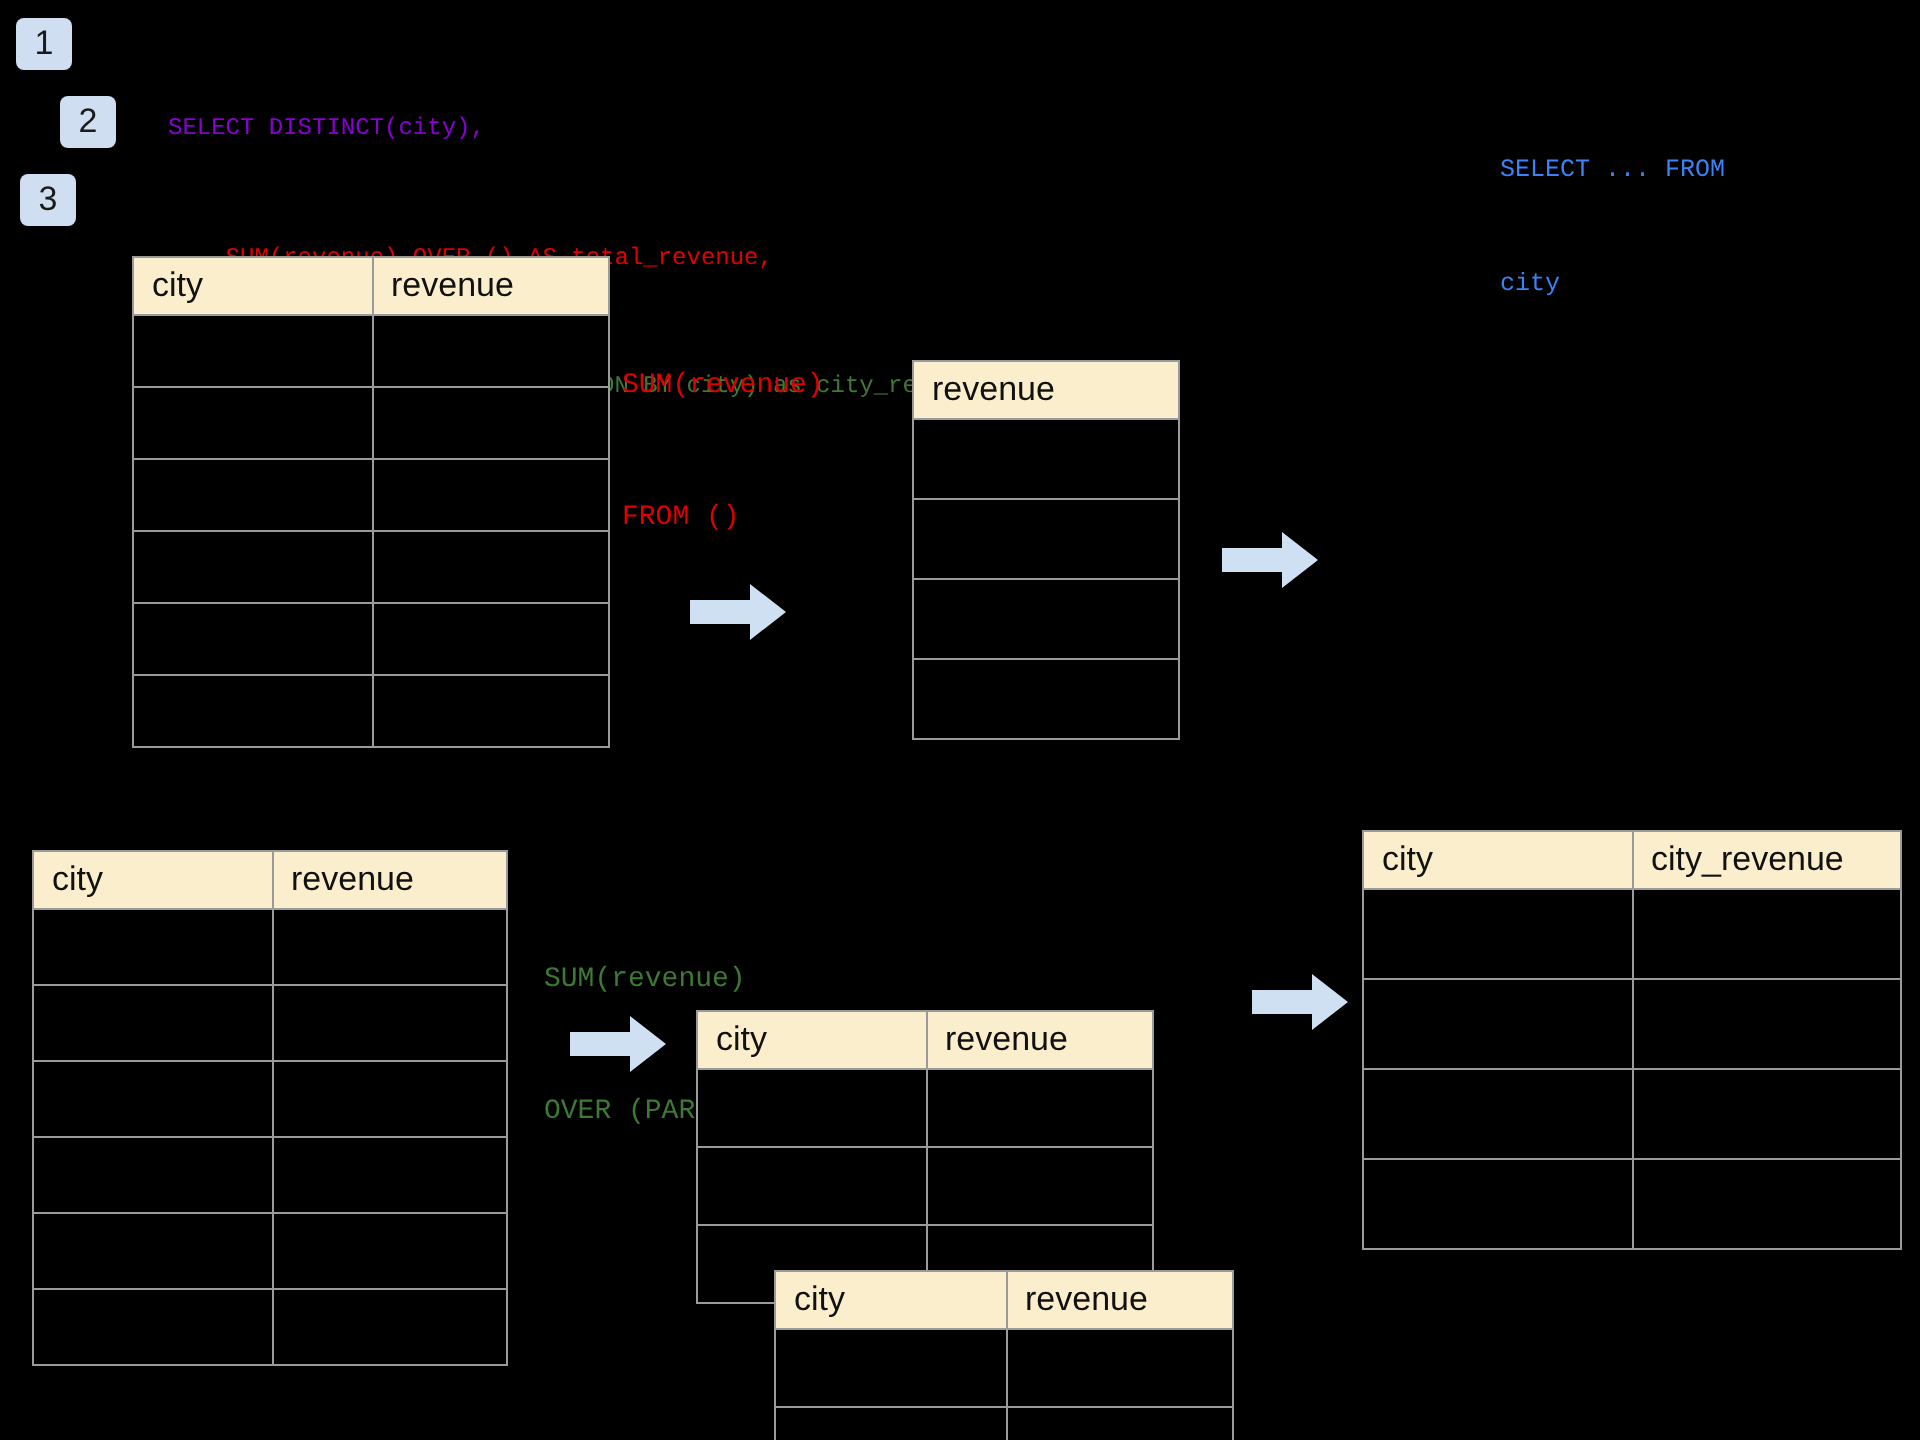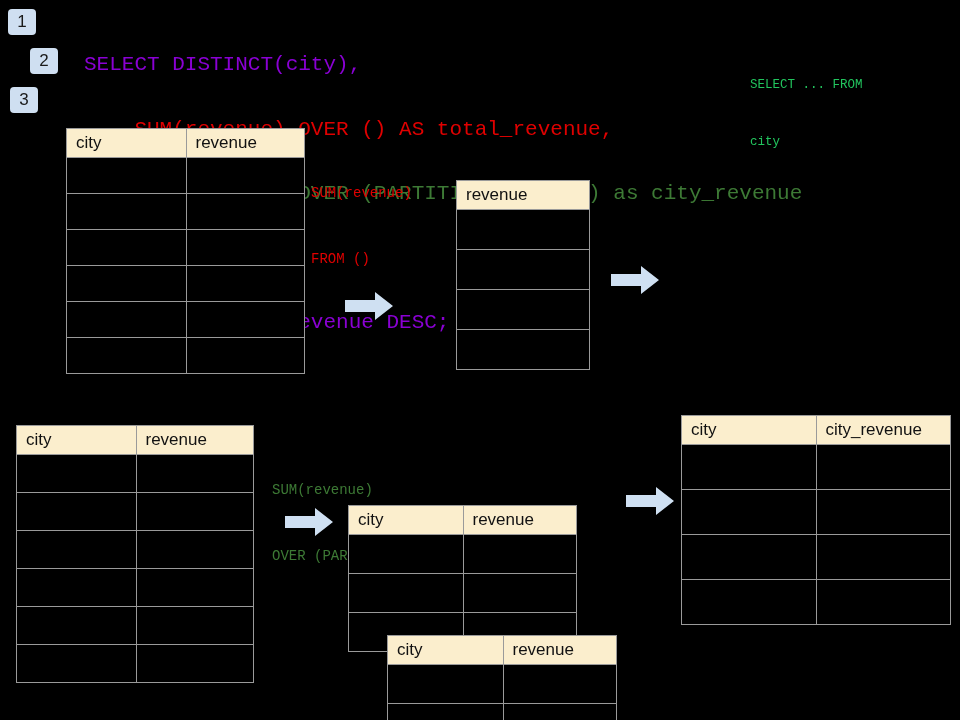--- a/index.html
+++ b/index.html
@@ -28,37 +28,37 @@
     font-family: "Liberation Sans", sans-serif;
     font-size: 17px;
     line-height: 26px;
     text-align: center;
   }
 
   
   .sql-block {
     position: absolute;
     font-family: "Liberation Mono", monospace;
-    font-size: 21px;
+    font-size: 12px;
     line-height: 21.5px;
     white-space: pre;
     letter-spacing: 0px;
   }
   .sql-line { white-space: pre; }
   .c-purple { color: #8a00d4; }
   .c-red    { color: #e00000; }
   .c-green  { color: #3d7a35; }
 
   .sql-aside {
     position: absolute;
     font-family: "Liberation Mono", monospace;
     font-size: 12.5px;
     line-height: 19px;
     white-space: pre;
-    color: #22c55e;
+    color: #3b82f6;
   }
 
   
   .annot {
     position: absolute;
     font-family: "Liberation Mono", monospace;
     font-size: 14px;
     line-height: 22px;
     white-space: pre;
   }

